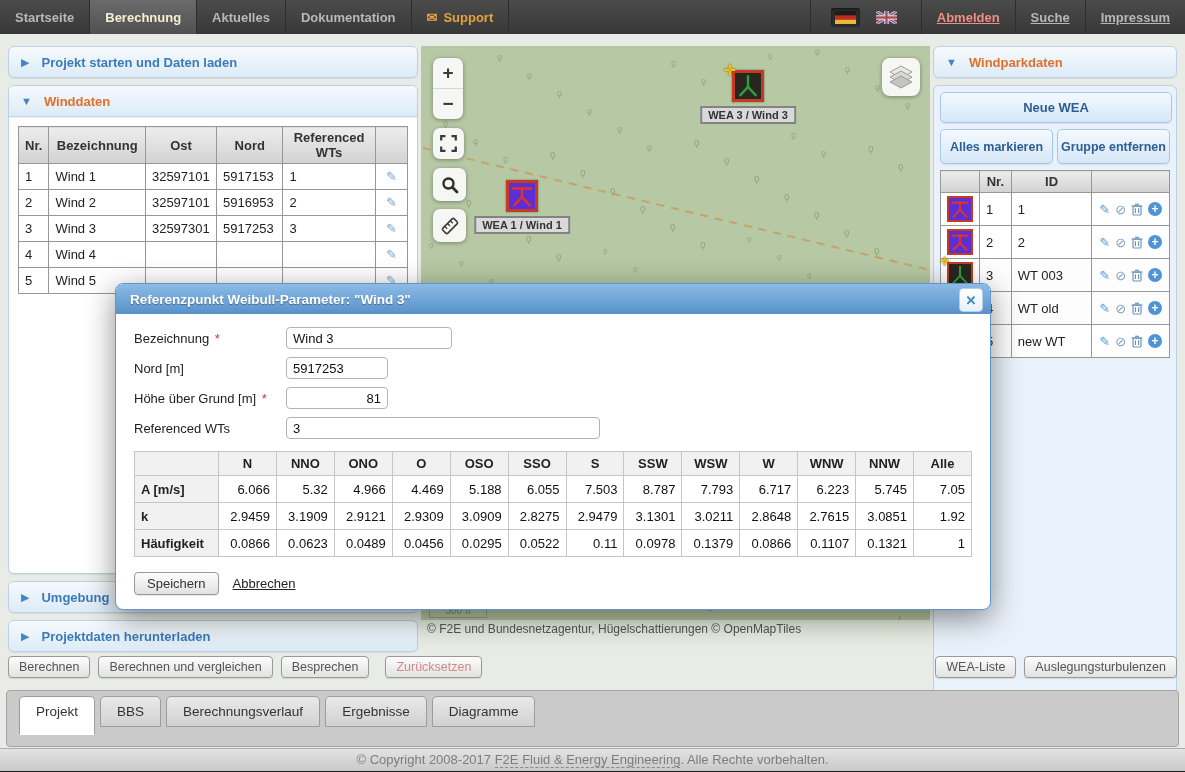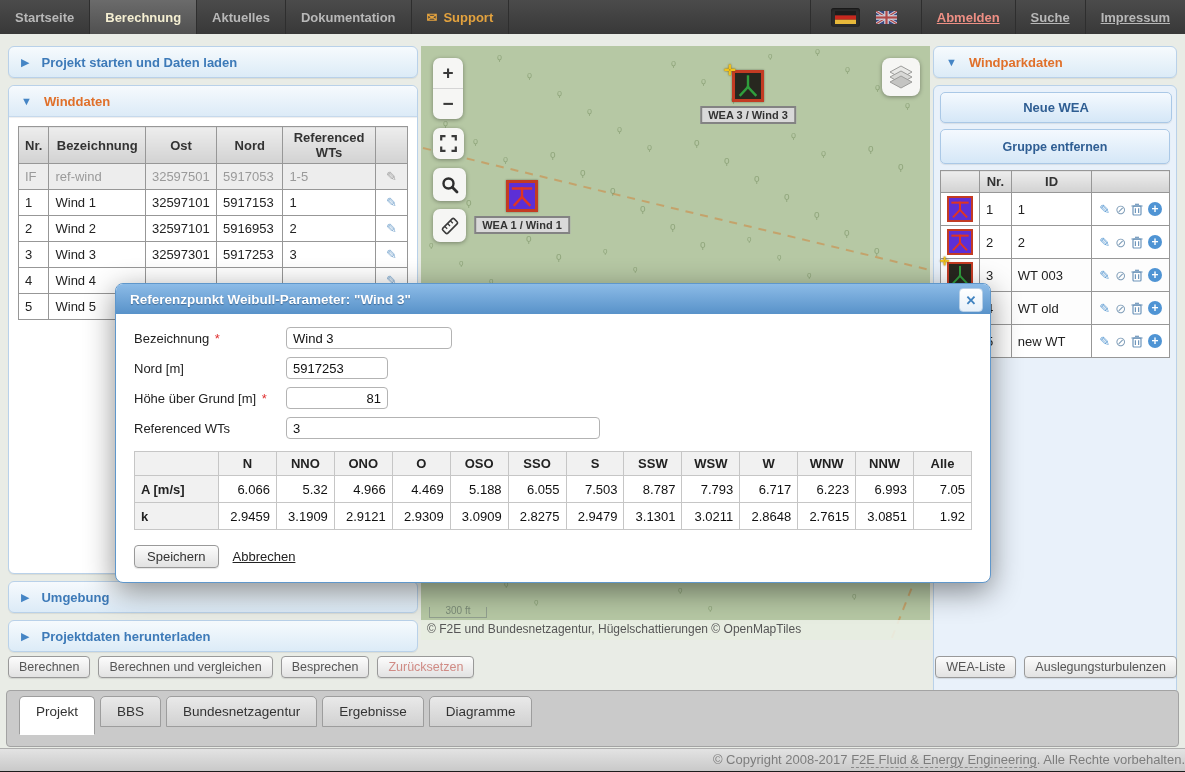--- a/index.html
+++ b/index.html
@@ -115,30 +115,30 @@
   #weibull-table td{text-align:right;background:#fff;color:#111;height:18px;}
   #modal-actions{margin-top:15px;display:flex;align-items:center;gap:14px;}
   .gray-btn{background:linear-gradient(#fcfcfc,#e2e2e2);border:1px solid #999;border-radius:4px;
             padding:3px 12px;font-size:13px;color:#333;cursor:pointer;font-family:inherit;
             box-shadow:0 1px 1px rgba(0,0,0,.1);}
   #cancel-link{font-size:13px;color:#222;text-decoration:underline;cursor:pointer;}
 
   
   #actions{position:absolute;left:8px;right:8px;top:656px;display:flex;gap:8px;align-items:center;}
   #actions .gray-btn{color:#555;font-size:12.5px;padding:3px 10px;}
-  #actions .gray-btn.warn{color:#d08b85;}
+  #actions .gray-btn.warn{color:#d08b85;margin-left:8px;}
   #actions-right{margin-left:auto;display:flex;gap:8px;}
   #tabbar{position:absolute;left:6px;right:6px;top:690px;height:57px;background:#cacaca;
           border:1px solid #a3a3a3;border-radius:4px;padding:5px 0 0 12px;display:flex;gap:5px;
           box-sizing:border-box;align-items:flex-start;}
   .tab{height:29px;line-height:29px;padding:0 16px;border:1px solid #9d9d9d;border-radius:5px 5px 0 0;
        background:linear-gradient(#e9e9e9,#d1d1d1);font-size:13.5px;color:#333;cursor:pointer;}
   .tab.active{background:#fff;height:37px;border-bottom:1px solid #fff;}
   #footer{position:absolute;left:0;right:0;top:748px;height:22px;background:linear-gradient(#e3e3e3,#c9c9c9);
-          border-top:1px solid #aeaeae;border-bottom:2px solid #1d1d1d;text-align:right;font-size:13px;
+          border-top:1px solid #aeaeae;border-bottom:2px solid #1d1d1d;text-align:center;font-size:13px;
           color:#7d7d7d;line-height:22px;}
   .flink{border-bottom:1px dashed #8a8a8a;cursor:pointer;}
 </style>
 </head>
 <body>
 
 <div id="topnav">
   <div id="nav-left" style="display:flex;align-items:stretch;">
       <div class="nav-item">
         <span>Startseite</span>
@@ -210,28 +210,20 @@
             <tr id="wd-head">
               <th>Nr.</th>
               <th>Bezeichnung</th>
               <th>Ost</th>
               <th>Nord</th>
               <th>Referenced WTs</th>
               <th></th>
             </tr>
           </thead>
         <tbody id="wd-body">
-            <tr class="muted">
-              <td>IF</td>
-              <td>ref-wind</td>
-              <td>32597501</td>
-              <td>5917053</td>
-              <td>1-5</td>
-              <td class="icon-cell"><span class="pencil">✎</span></td>
-            </tr>
             <tr>
               <td>1</td>
               <td>Wind 1</td>
               <td>32597101</td>
               <td>5917153</td>
               <td>1</td>
               <td class="icon-cell"><span class="pencil">✎</span></td>
             </tr>
             <tr>
               <td>2</td>
@@ -470,20 +462,21 @@
 </div>
 
 <div id="right-panel">
   <div class="acc">
     <span class="arr">▼</span>
     <span class="acct orange">Windparkdaten</span>
   </div>
   <div id="rp-body">
     <div class="blue-btn" id="neue-wea-btn">Neue WEA</div>
     <div id="rp-btnrow">
+      <div class="blue-btn">Alles markieren</div>
       <div class="blue-btn">Gruppe entfernen</div>
     </div>
     <table class="grid" id="windpark-table">
       <colgroup>
           <col style="width:26px">
           <col style="width:32px">
           <col style="width:88px">
           <col style="width:78px">
         </colgroup>
       <thead>
@@ -680,21 +673,21 @@
     </div>
   <div id="actions-right">
       <button class="gray-btn">WEA-Liste</button>
       <button class="gray-btn">Auslegungsturbulenzen</button>
     </div>
 </div>
 
 <div id="tabbar">
     <div class="tab active">Projekt</div>
     <div class="tab">BBS</div>
-    <div class="tab">Bundesnetzagentur</div>
+    <div class="tab">Berechnungsverlauf</div>
     <div class="tab">Ergebnisse</div>
     <div class="tab">Diagramme</div>
   </div>
 
 <div id="footer">
   <span>© Copyright 2008-2017 </span><span class="flink">F2E Fluid &amp; Energy Engineering</span><span>. Alle Rechte vorbehalten.</span>
 </div>
 
 <div id="modal">
   <div id="modal-header">
@@ -762,39 +755,55 @@
             <td>5.32</td>
             <td>4.966</td>
             <td>4.469</td>
             <td>5.188</td>
             <td>6.055</td>
             <td>7.503</td>
             <td>8.787</td>
             <td>7.793</td>
             <td>6.717</td>
             <td>6.223</td>
-            <td>6.993</td>
+            <td>5.745</td>
             <td>7.05</td>
           </tr>
           <tr>
             <th class="rowlab">k</th>
             <td>2.9459</td>
             <td>3.1909</td>
             <td>2.9121</td>
             <td>2.9309</td>
             <td>3.0909</td>
             <td>2.8275</td>
             <td>2.9479</td>
             <td>3.1301</td>
             <td>3.0211</td>
             <td>2.8648</td>
             <td>2.7615</td>
             <td>3.0851</td>
             <td>1.92</td>
           </tr>
+          <tr>
+            <th class="rowlab">Häufigkeit</th>
+            <td>0.0866</td>
+            <td>0.0623</td>
+            <td>0.0489</td>
+            <td>0.0456</td>
+            <td>0.0295</td>
+            <td>0.0522</td>
+            <td>0.11</td>
+            <td>0.0978</td>
+            <td>0.1379</td>
+            <td>0.0866</td>
+            <td>0.1107</td>
+            <td>0.1321</td>
+            <td>1</td>
+          </tr>
         </tbody>
     </table>
     <div id="modal-actions">
       <button class="gray-btn">Speichern</button>
       <span id="cancel-link">Abbrechen</span>
     </div>
   </div>
 </div>
 
 </body></html>

